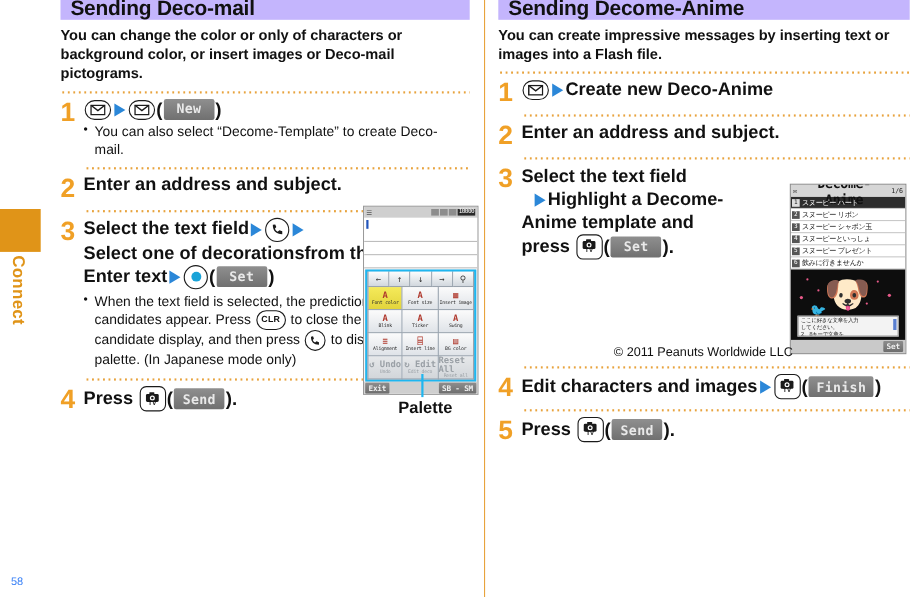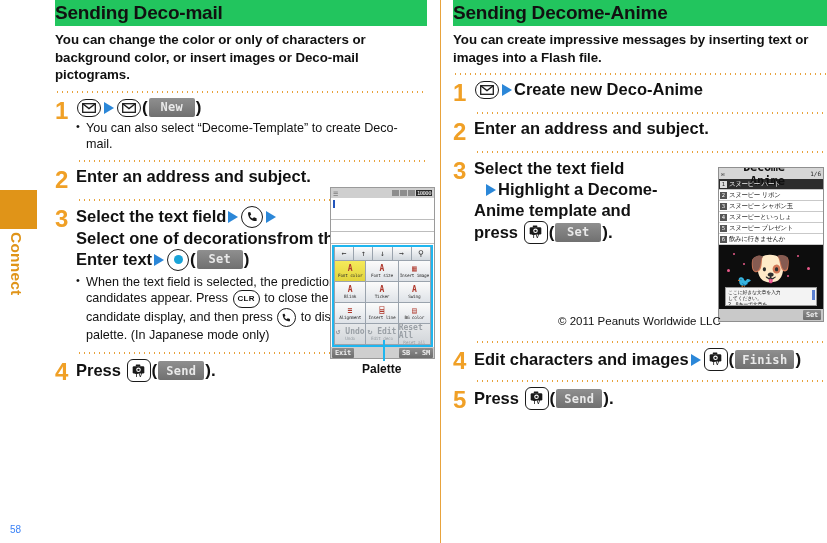--- a/index.html
+++ b/index.html
@@ -32,22 +32,22 @@
   .col{position:absolute;top:0;}
   .col-left{left:55px;width:372px;}
   .col-right{left:453px;width:374px;}
   .divider{
     position:absolute;left:440px;top:0;width:1.4px;height:543px;
     background:#e8a33d;
   }
 
   
   .sec-head{
-    background:#22c55e;height:26px;display:flex;align-items:center;
-    box-sizing:border-box;
+    background:#c4b5fd;height:18px;display:flex;align-items:center;
+    padding-left:9px;box-sizing:border-box;
   }
   .sec-head-text{font-size:19px;font-weight:bold;color:#111;letter-spacing:-.2px;}
 
   .intro{
     font-size:13.3px;font-weight:bold;line-height:1.33;
     margin:5px 0 0 0;color:#111;letter-spacing:-.05px;
   }
 
   
   .dots{
@@ -168,21 +168,21 @@
   }
   .sk{
     background:linear-gradient(#8d8d8d,#6d6d6d);color:#eee;
     font-size:7px;font-weight:bold;padding:1px 3px;border-radius:1px;
     letter-spacing:-.2px;white-space:nowrap;
   }
   .sk.center{background:linear-gradient(#b9b9b9,#9a9a9a);color:#2e2e2e;margin-top:48px;}
 
   
   .callout-line{position:absolute;left:383px;top:340px;width:1.6px;height:21px;background:#1fb6ef;}
-  .callout-label{position:absolute;left:362px;top:362px;font-size:12px;font-weight:bold;color:#111;}
+  .callout-label{position:absolute;left:362px;top:362px;font-size:15px;font-weight:bold;color:#111;}
 
   
   #phone-anime{left:718px;top:167px;width:106px;height:155px;background:#fff;border:1px solid #8f8f8f;}
   .pa-title{
     height:11px;background:#d6d6d6;display:flex;align-items:center;
     gap:2px;padding:0 2px;box-sizing:border-box;
   }
   .pa-mail{font-size:6px;color:#444;}
   .pa-title-text{font-size:12px;font-weight:bold;color:#111;flex:1;text-align:center;letter-spacing:-.3px;}
   .pa-page{font-size:6px;color:#222;}

